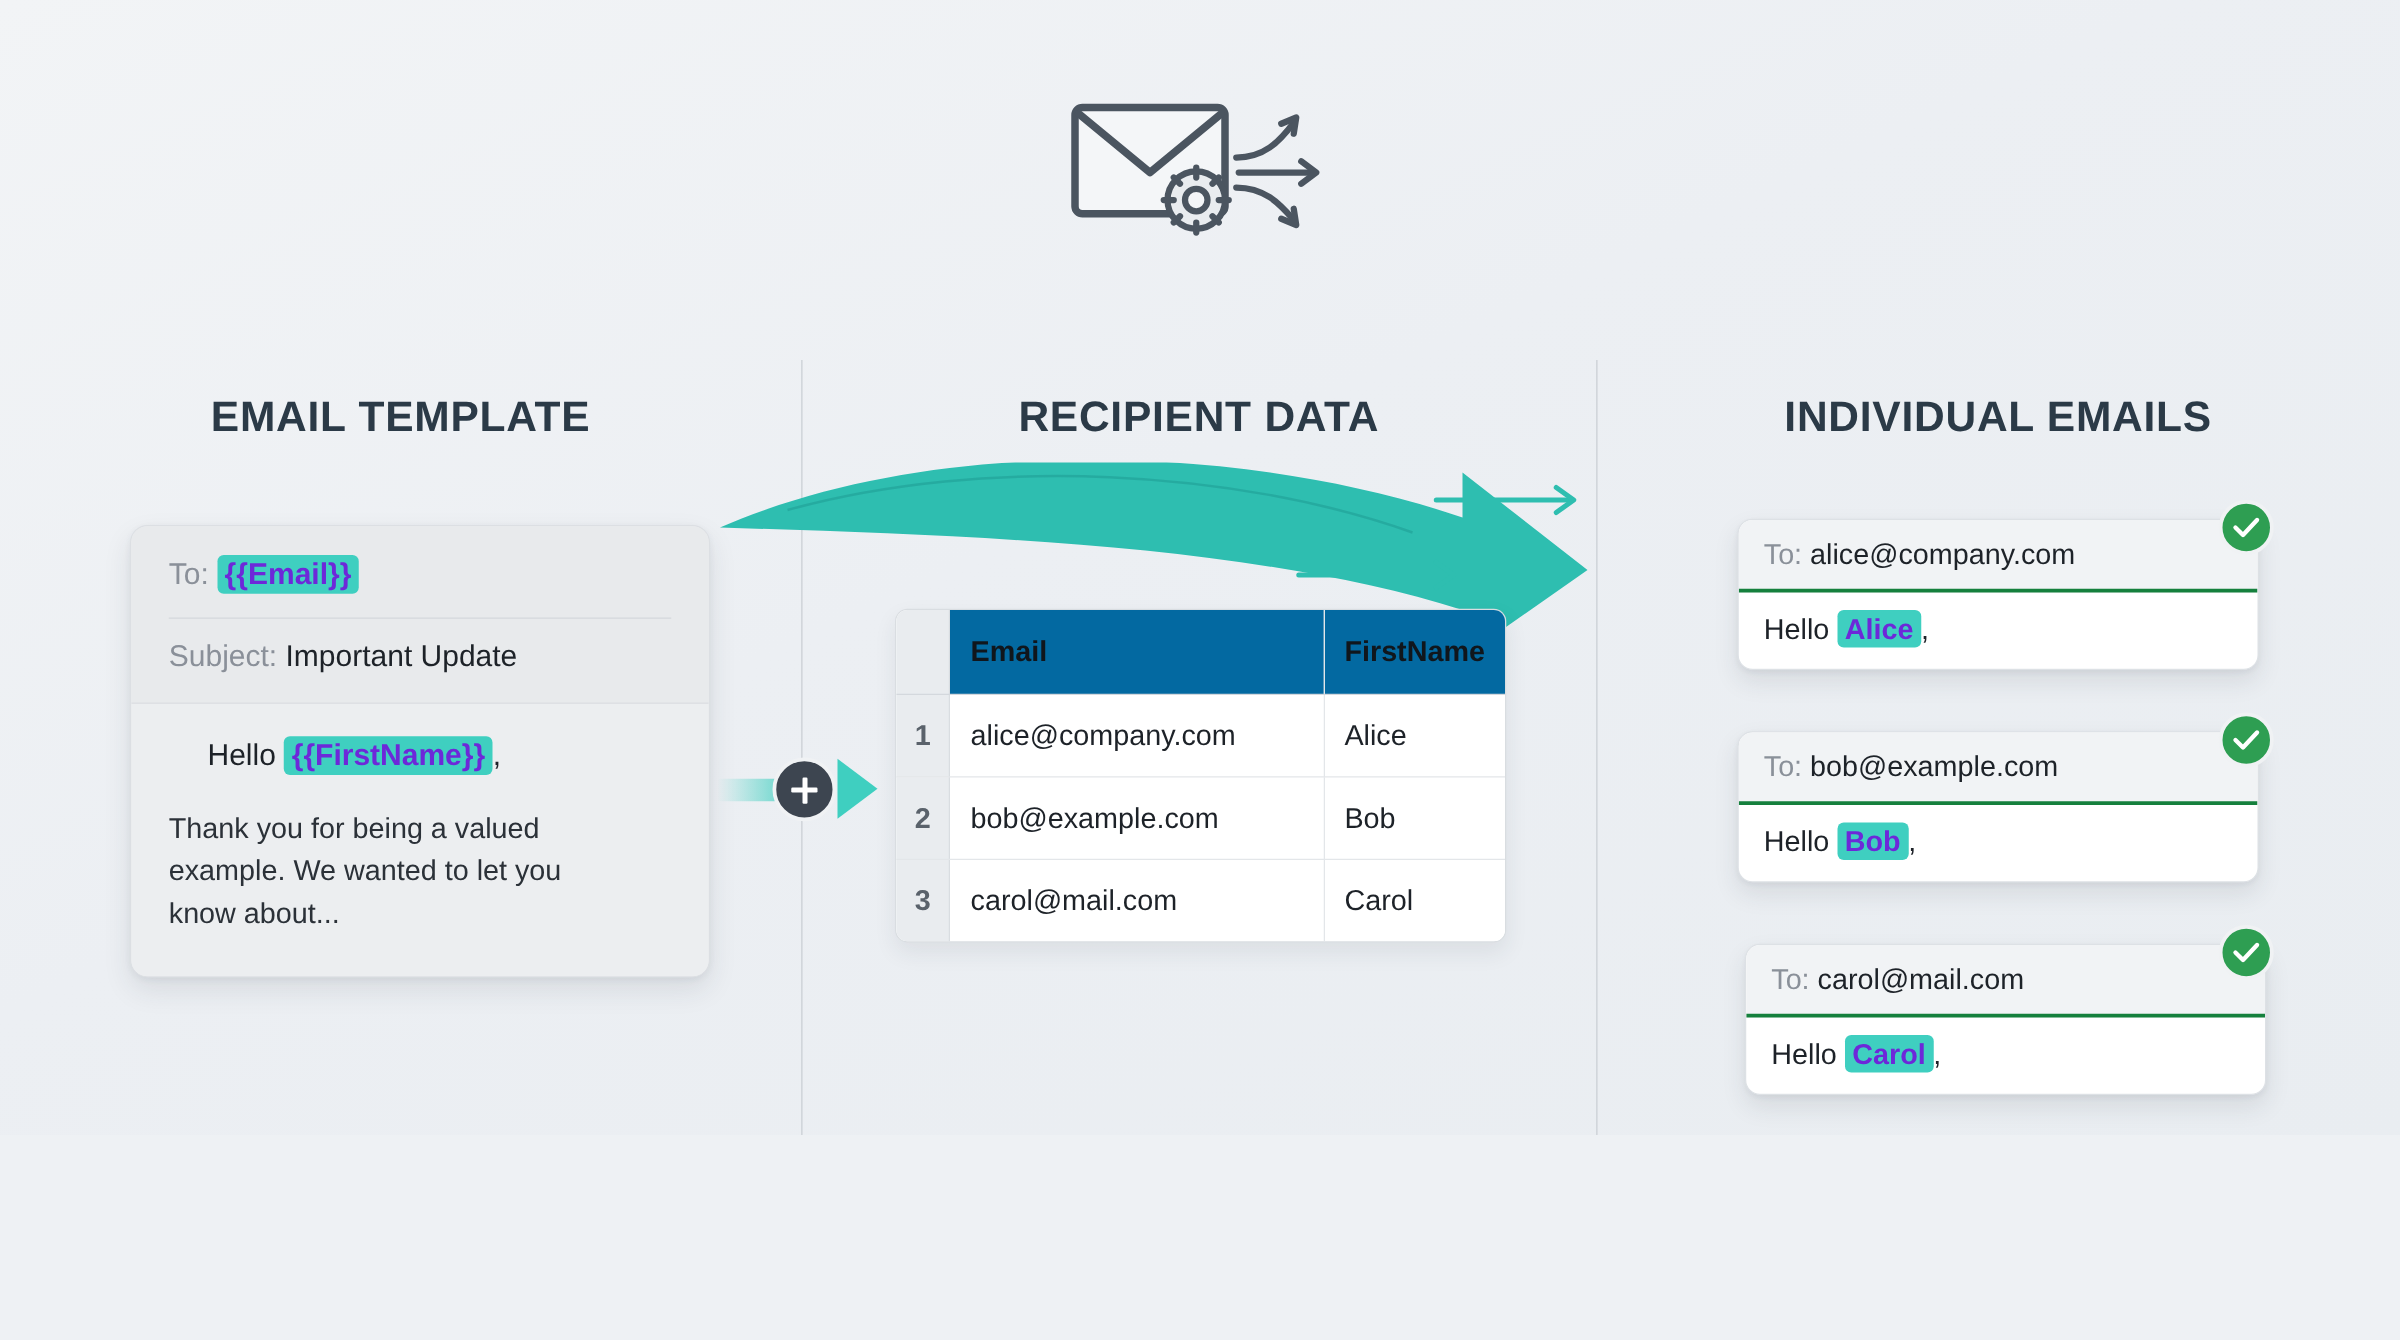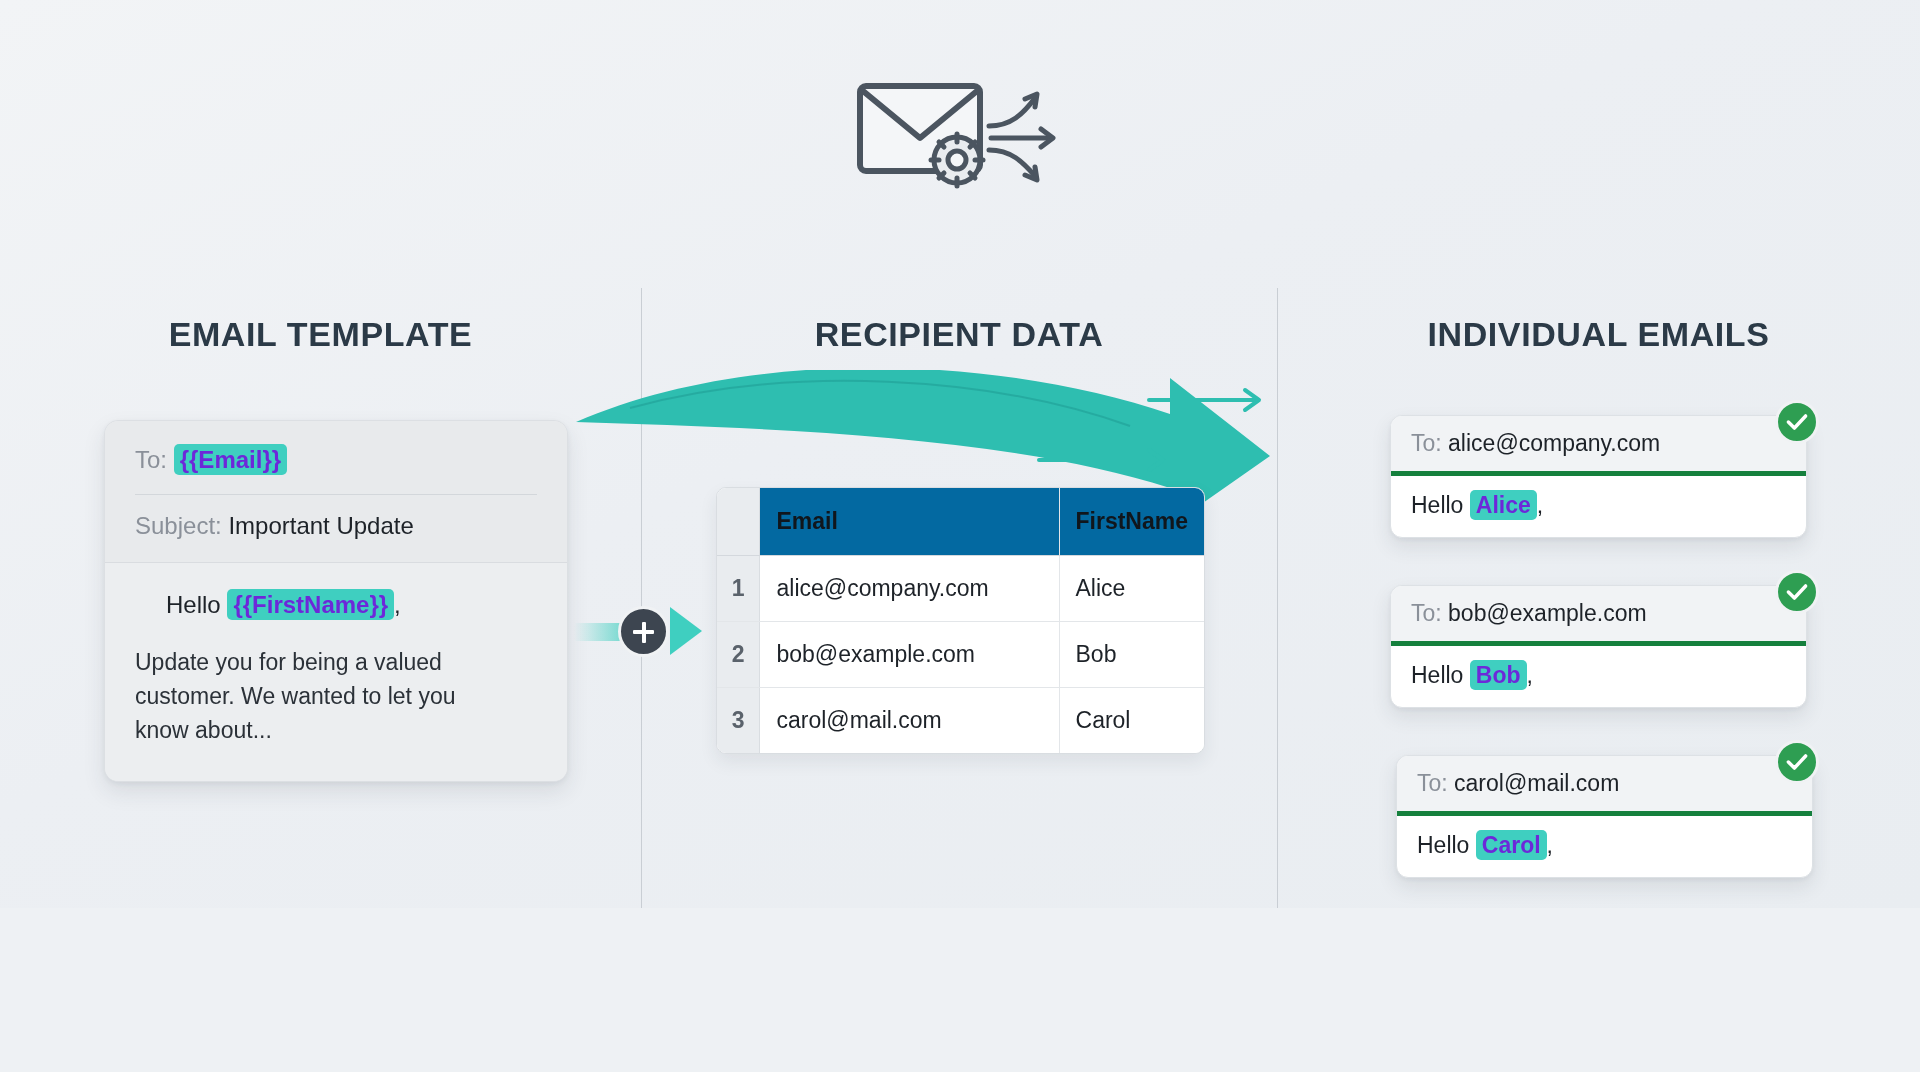--- a/index.html
+++ b/index.html
@@ -211,21 +211,21 @@
     background: #ffffff;
     border: 1px solid #dde1e5;
     box-shadow: 0 9px 20px rgba(35,45,60,0.10), 0 2px 4px rgba(35,45,60,0.05);
     overflow: hidden;
   }
   #email-card-1 { left: 1390px; top: 415px; }
   #email-card-2 { left: 1390px; top: 585px; }
   #email-card-3 { left: 1396px; top: 755px; }
   .email-card-header {
     background: #f1f3f5;
-    border-bottom: 5px solid #15803d;
+    border-bottom: 3px solid #15803d;
     padding: 14px 20px;
     font-size: 23px;
     color: #1d2228;
     white-space: nowrap;
   }
   .email-card-body {
     padding: 16px 20px 18px 20px;
     font-size: 23px;
     color: #1d2228;
     white-space: nowrap;
@@ -314,21 +314,21 @@
       <div class="tpl-row">
         <span class="field-label">Subject:</span>
         <span>Important Update</span>
       </div>
     </div>
     <div id="template-body">
       <div id="template-greeting">
         <span>Hello</span>
         <span class="token">{{FirstName}}</span><span>,</span>
       </div>
-      <div id="template-paragraph">Update you for being a valued customer. We wanted to let you know about...</div>
+      <div id="template-paragraph">Thank you for being a valued example. We wanted to let you know about...</div>
     </div>
   </div>
 
   <div id="merge-connector">
     <div id="merge-bar"></div>
     <div id="plus-badge"></div>
     <div id="merge-arrowhead"></div>
   </div>
 
   <div id="recipient-table">

